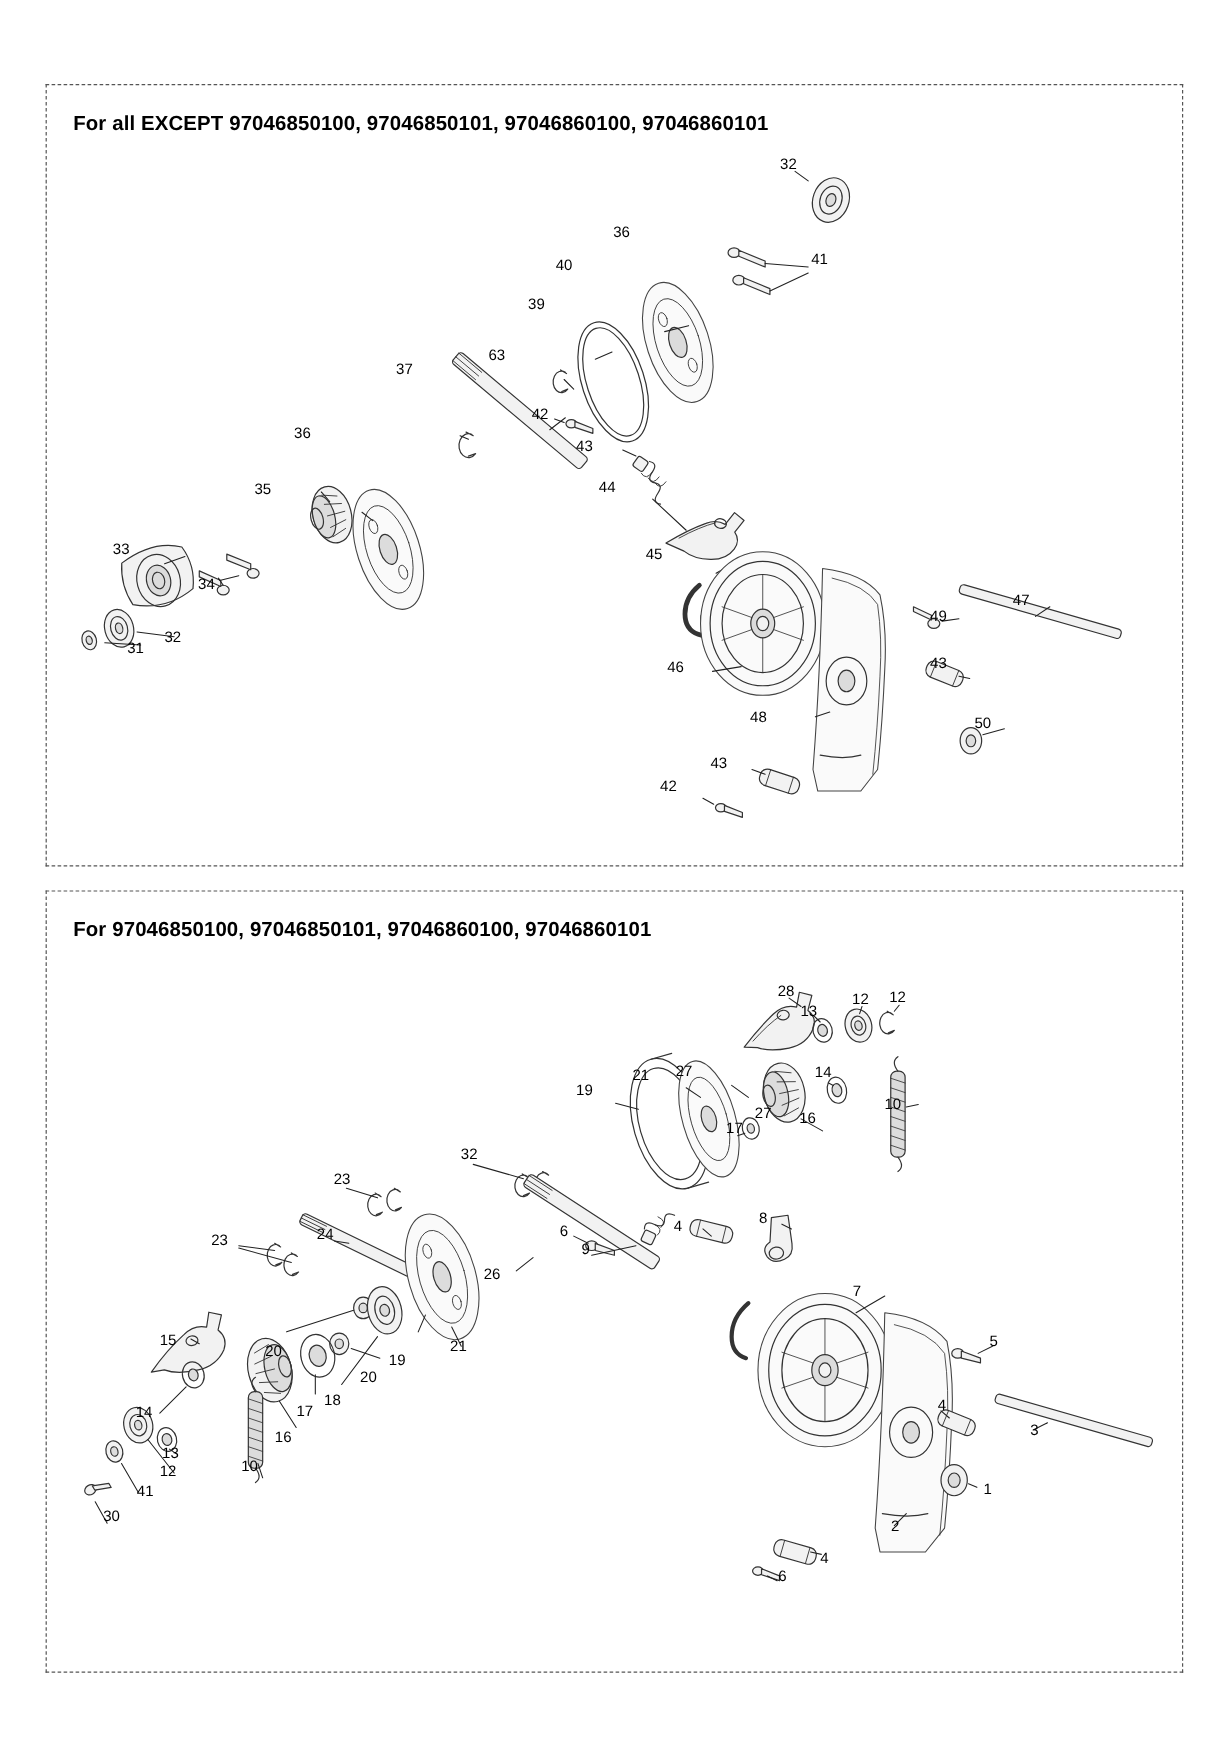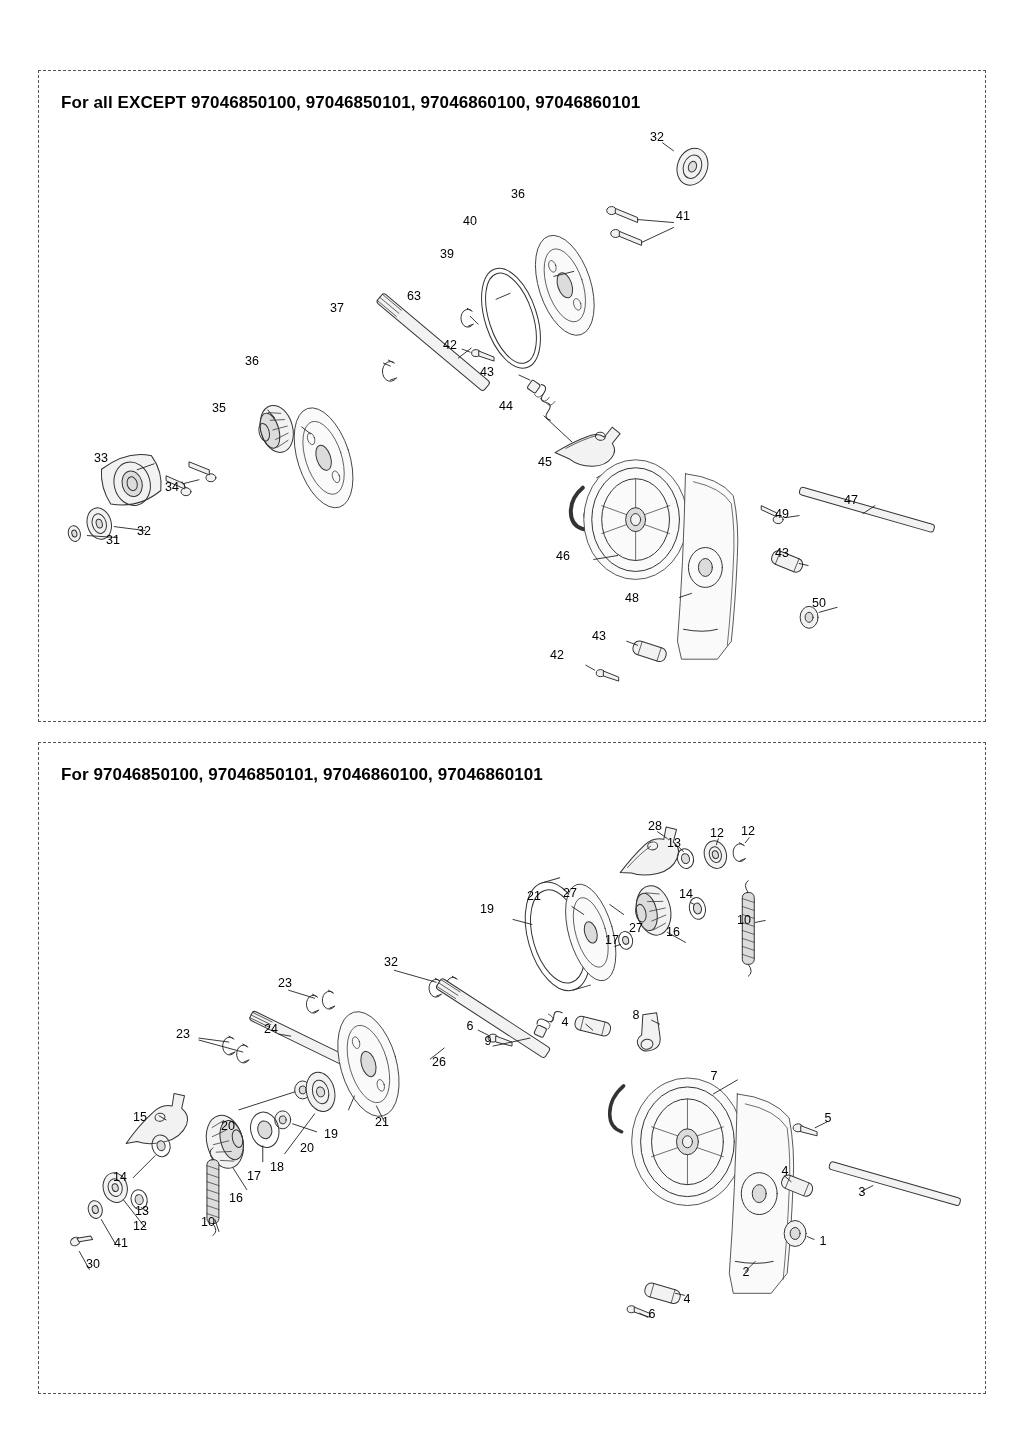--- a/index.html
+++ b/index.html
@@ -559,21 +559,21 @@
     <div class="callout" style="left:673px;top:932px">16</div>
     <div class="callout" style="left:612px;top:940px">17</div>
     <div class="callout" style="left:391px;top:962px">32</div>
     <div class="callout" style="left:285px;top:983px">23</div>
     <div class="callout" style="left:183px;top:1034px">23</div>
     <div class="callout" style="left:271px;top:1029px">24</div>
     <div class="callout" style="left:470px;top:1026px">6</div>
     <div class="callout" style="left:565px;top:1022px">4</div>
     <div class="callout" style="left:636px;top:1015px">8</div>
     <div class="callout" style="left:488px;top:1041px">9</div>
-    <div class="callout" style="left:439px;top:1062px">26</div>
+    <div class="callout" style="left:410px;top:1062px">26</div>
     <div class="callout" style="left:714px;top:1076px">7</div>
     <div class="callout" style="left:140px;top:1117px">15</div>
     <div class="callout" style="left:228px;top:1126px">20</div>
     <div class="callout" style="left:331px;top:1134px">19</div>
     <div class="callout" style="left:382px;top:1122px">21</div>
     <div class="callout" style="left:828px;top:1118px">5</div>
     <div class="callout" style="left:307px;top:1148px">20</div>
     <div class="callout" style="left:254px;top:1176px">17</div>
     <div class="callout" style="left:277px;top:1167px">18</div>
     <div class="callout" style="left:120px;top:1177px">14</div>

